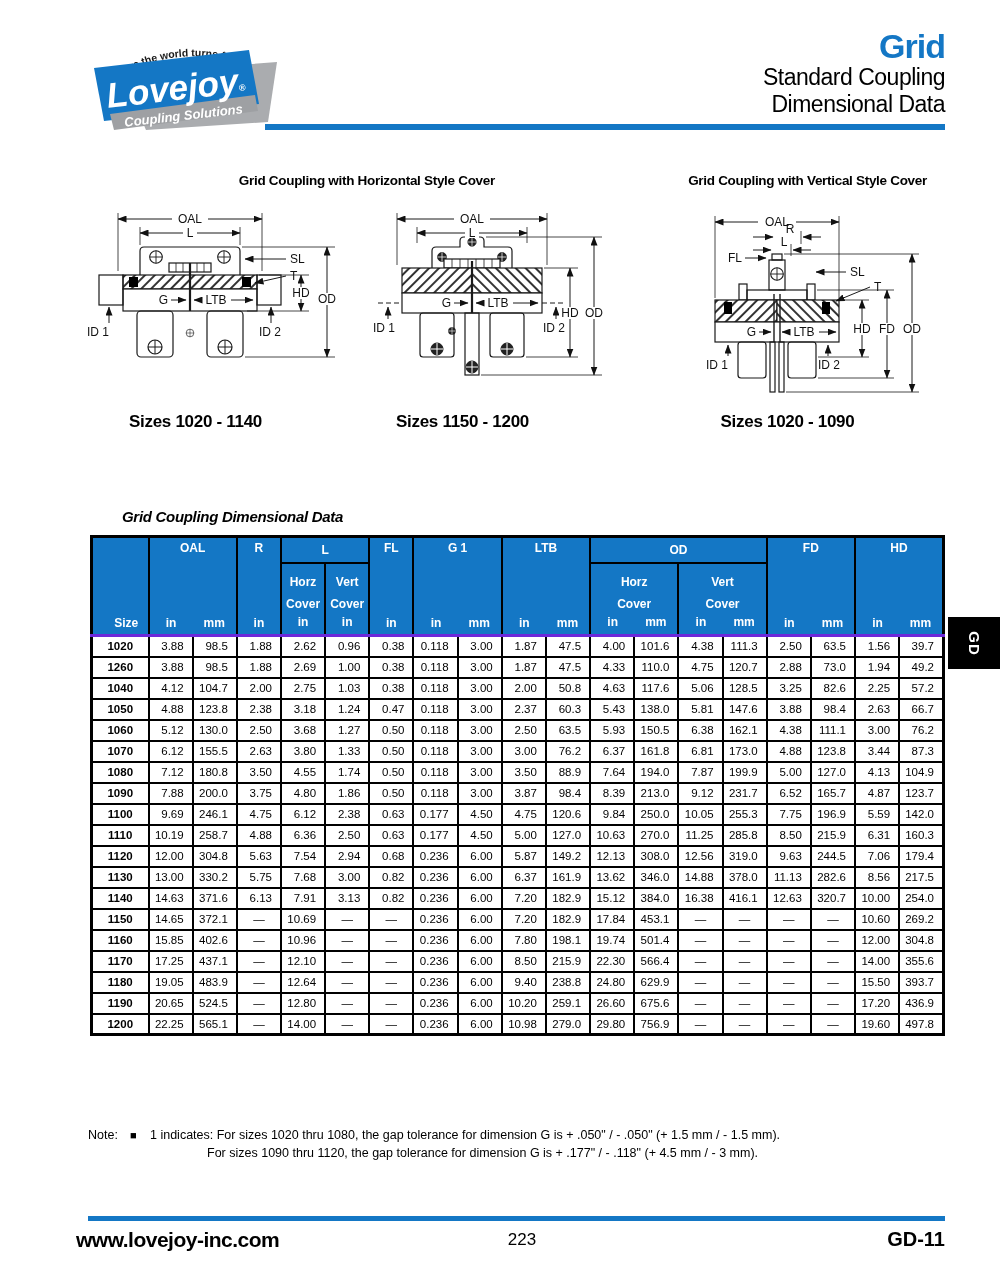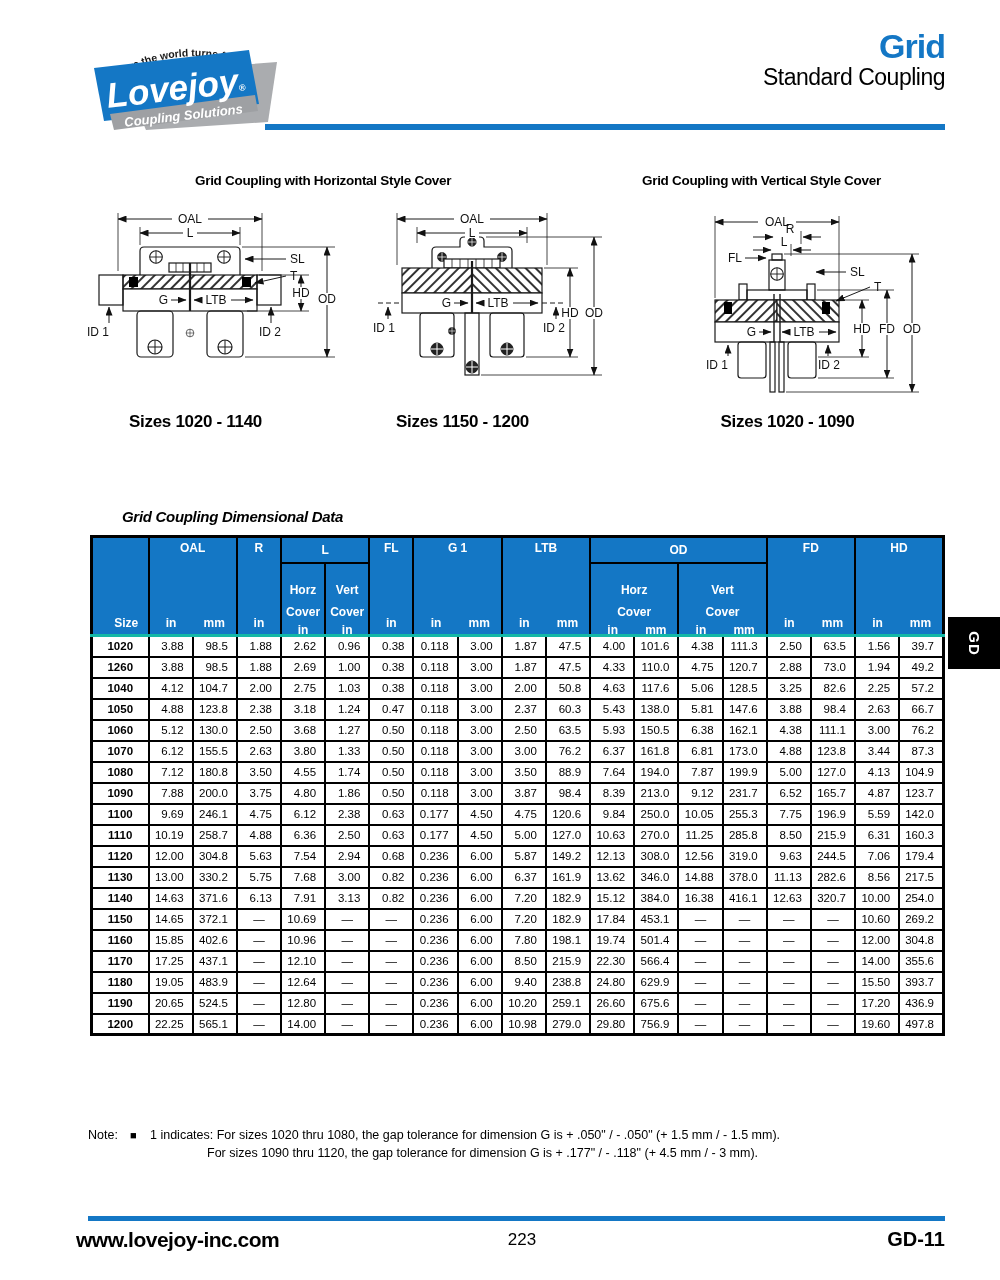--- a/index.html
+++ b/index.html
@@ -8,21 +8,21 @@
   .page { position:relative; width:1000px; height:1280px; background:#fff; margin:0 auto; overflow:hidden; }
 
   
   .logo-svg { position:absolute; left:86px; top:20px; }
   .masthead { position:absolute; right:55px; top:28px; text-align:right; }
   .masthead .grid-title { color:var(--blue); font-size:34px; font-weight:bold; letter-spacing:-1px; line-height:36px; }
   .masthead .sub { color:#000; font-size:23px; font-weight:normal; letter-spacing:-0.5px; line-height:27px; }
   .head-rule { position:absolute; left:265px; top:124px; width:680px; height:6px; background:var(--blue); }
 
   
-  .diag-title { position:absolute; top:173px; font-size:13.5px; font-weight:bold; text-align:left; letter-spacing:-0.3px; }
+  .diag-title { position:absolute; top:173px; font-size:13.5px; font-weight:bold; text-align:right; letter-spacing:-0.3px; }
   #dt-left  { left:195px; width:300px; }
   #dt-right { left:642px; width:285px; }
   .diag-caption { position:absolute; top:412px; font-size:17px; font-weight:bold; text-align:center; letter-spacing:-0.3px; }
   #cap1 { left:118px; width:155px; }
   #cap2 { left:385px; width:155px; }
   #cap3 { left:710px; width:155px; }
   .dsvg { position:absolute; }
   #d1 { left:85px;  top:205px; }
   #d2 { left:372px; top:205px; }
   #d3 { left:650px; top:198px; }
@@ -33,31 +33,31 @@
   .dsvg .ext { stroke:#1a1a1a; stroke-width:0.8; }
   .dsvg .lblbg { fill:#fff; }
 
   
   .tbl-title { position:absolute; left:90px; top:508px; font-size:15px; font-weight:bold; font-style:italic; letter-spacing:-0.3px;margin-left:32px; }
   table.dim { position:absolute; left:90px; top:535px; width:855px; border-collapse:collapse; table-layout:fixed; border:3px solid #000; }
   table.dim th, table.dim td { border:2px solid #000; }
   table.dim thead th { background:var(--blue); color:#fff; font-size:12px; font-weight:bold; vertical-align:top; padding:0; }
   th.grp { height:26px; vertical-align:middle !important; text-align:center; }
   .vfill { display:flex; flex-direction:column; justify-content:space-between; height:96px; padding:3px 0 4px 0; }
-  .vfill-sub { display:flex; flex-direction:column; justify-content:space-between; height:66px; padding:12px 0 4px 0; }
+  .vfill-sub { display:flex; flex-direction:column; justify-content:space-between; height:66px; padding:4px 0 4px 0; }
   .vfill-end { display:flex; flex-direction:column; justify-content:flex-end; height:96px; padding:0 0 4px 12px; }
   .glabel { text-align:center; }
   .unit { text-align:center; }
   .pair { display:flex; }
   .pair span { flex:1; text-align:center; }
   .cl { text-align:center; line-height:22px; padding-top:3px; }
   table.dim tbody td { height:21px; font-size:11.5px; text-align:right; padding:0 8px 0 0; color:#000; background:#fff; }
   table.dim tbody td.size { font-weight:bold; text-align:center; padding:0; }
   table.dim tbody td.dash { text-align:center; padding:0; }
-  table.dim tbody tr:first-child td { border-top:3px solid #14b8a6; }
+  table.dim tbody tr:first-child td { border-top:3px solid #6d28d9; }
 
   
   .note { position:absolute; left:88px; top:1082px; display:flex; font-size:12.5px; color:#000; line-height:18px;margin-top:44px; }
   .note-label { width:42px; }
   .note-marker { width:20px; font-size:11px; line-height:18px; }
   .note-lines .ind { margin-left:57px; }
 
   
   .gd-tab { position:absolute; left:948px; top:617px; width:52px; height:52px; background:#000; display:flex; align-items:center; justify-content:center; }
   .gd-tab span { color:#fff; font-weight:bold; font-size:15px; transform:rotate(90deg); letter-spacing:1px; }
@@ -85,20 +85,21 @@
     <polygon points="36,54 191,42 182,102 60,110" fill="#aaacaf"></polygon>
     <polygon points="8,48 163,30 173,84 18,101" fill="#1477C5"></polygon>
     <polygon points="24,94 169,75 172,91 28,110" fill="#9ea0a3"></polygon>
     <text transform="translate(91,80) rotate(-6.5)" text-anchor="middle" font-size="35" font-style="italic" font-weight="bold" fill="#fff"><tspan>Lovejoy</tspan><tspan font-size="9" dy="-2">®</tspan></text>
     <text transform="translate(98,100) rotate(-6.5)" text-anchor="middle" font-size="13" font-style="italic" font-weight="bold" fill="#fff">Coupling Solutions</text>
   </svg>
 
   <div class="masthead">
     <div class="grid-title">Grid</div>
     <div class="sub">Standard Coupling</div>
+    <div class="sub">Dimensional Data</div>
   </div>
   <div class="head-rule"></div>
 
   <div class="diag-title" id="dt-left">Grid Coupling with Horizontal Style Cover</div>
   <div class="diag-title" id="dt-right">Grid Coupling with Vertical Style Cover</div>
   <div class="diag-caption" id="cap1">Sizes 1020 - 1140</div>
   <div class="diag-caption" id="cap2">Sizes 1150 - 1200</div>
   <div class="diag-caption" id="cap3">Sizes 1020 - 1090</div>
 
   <svg class="dsvg" id="d1" width="260" height="195" viewBox="0 0 260 195">

